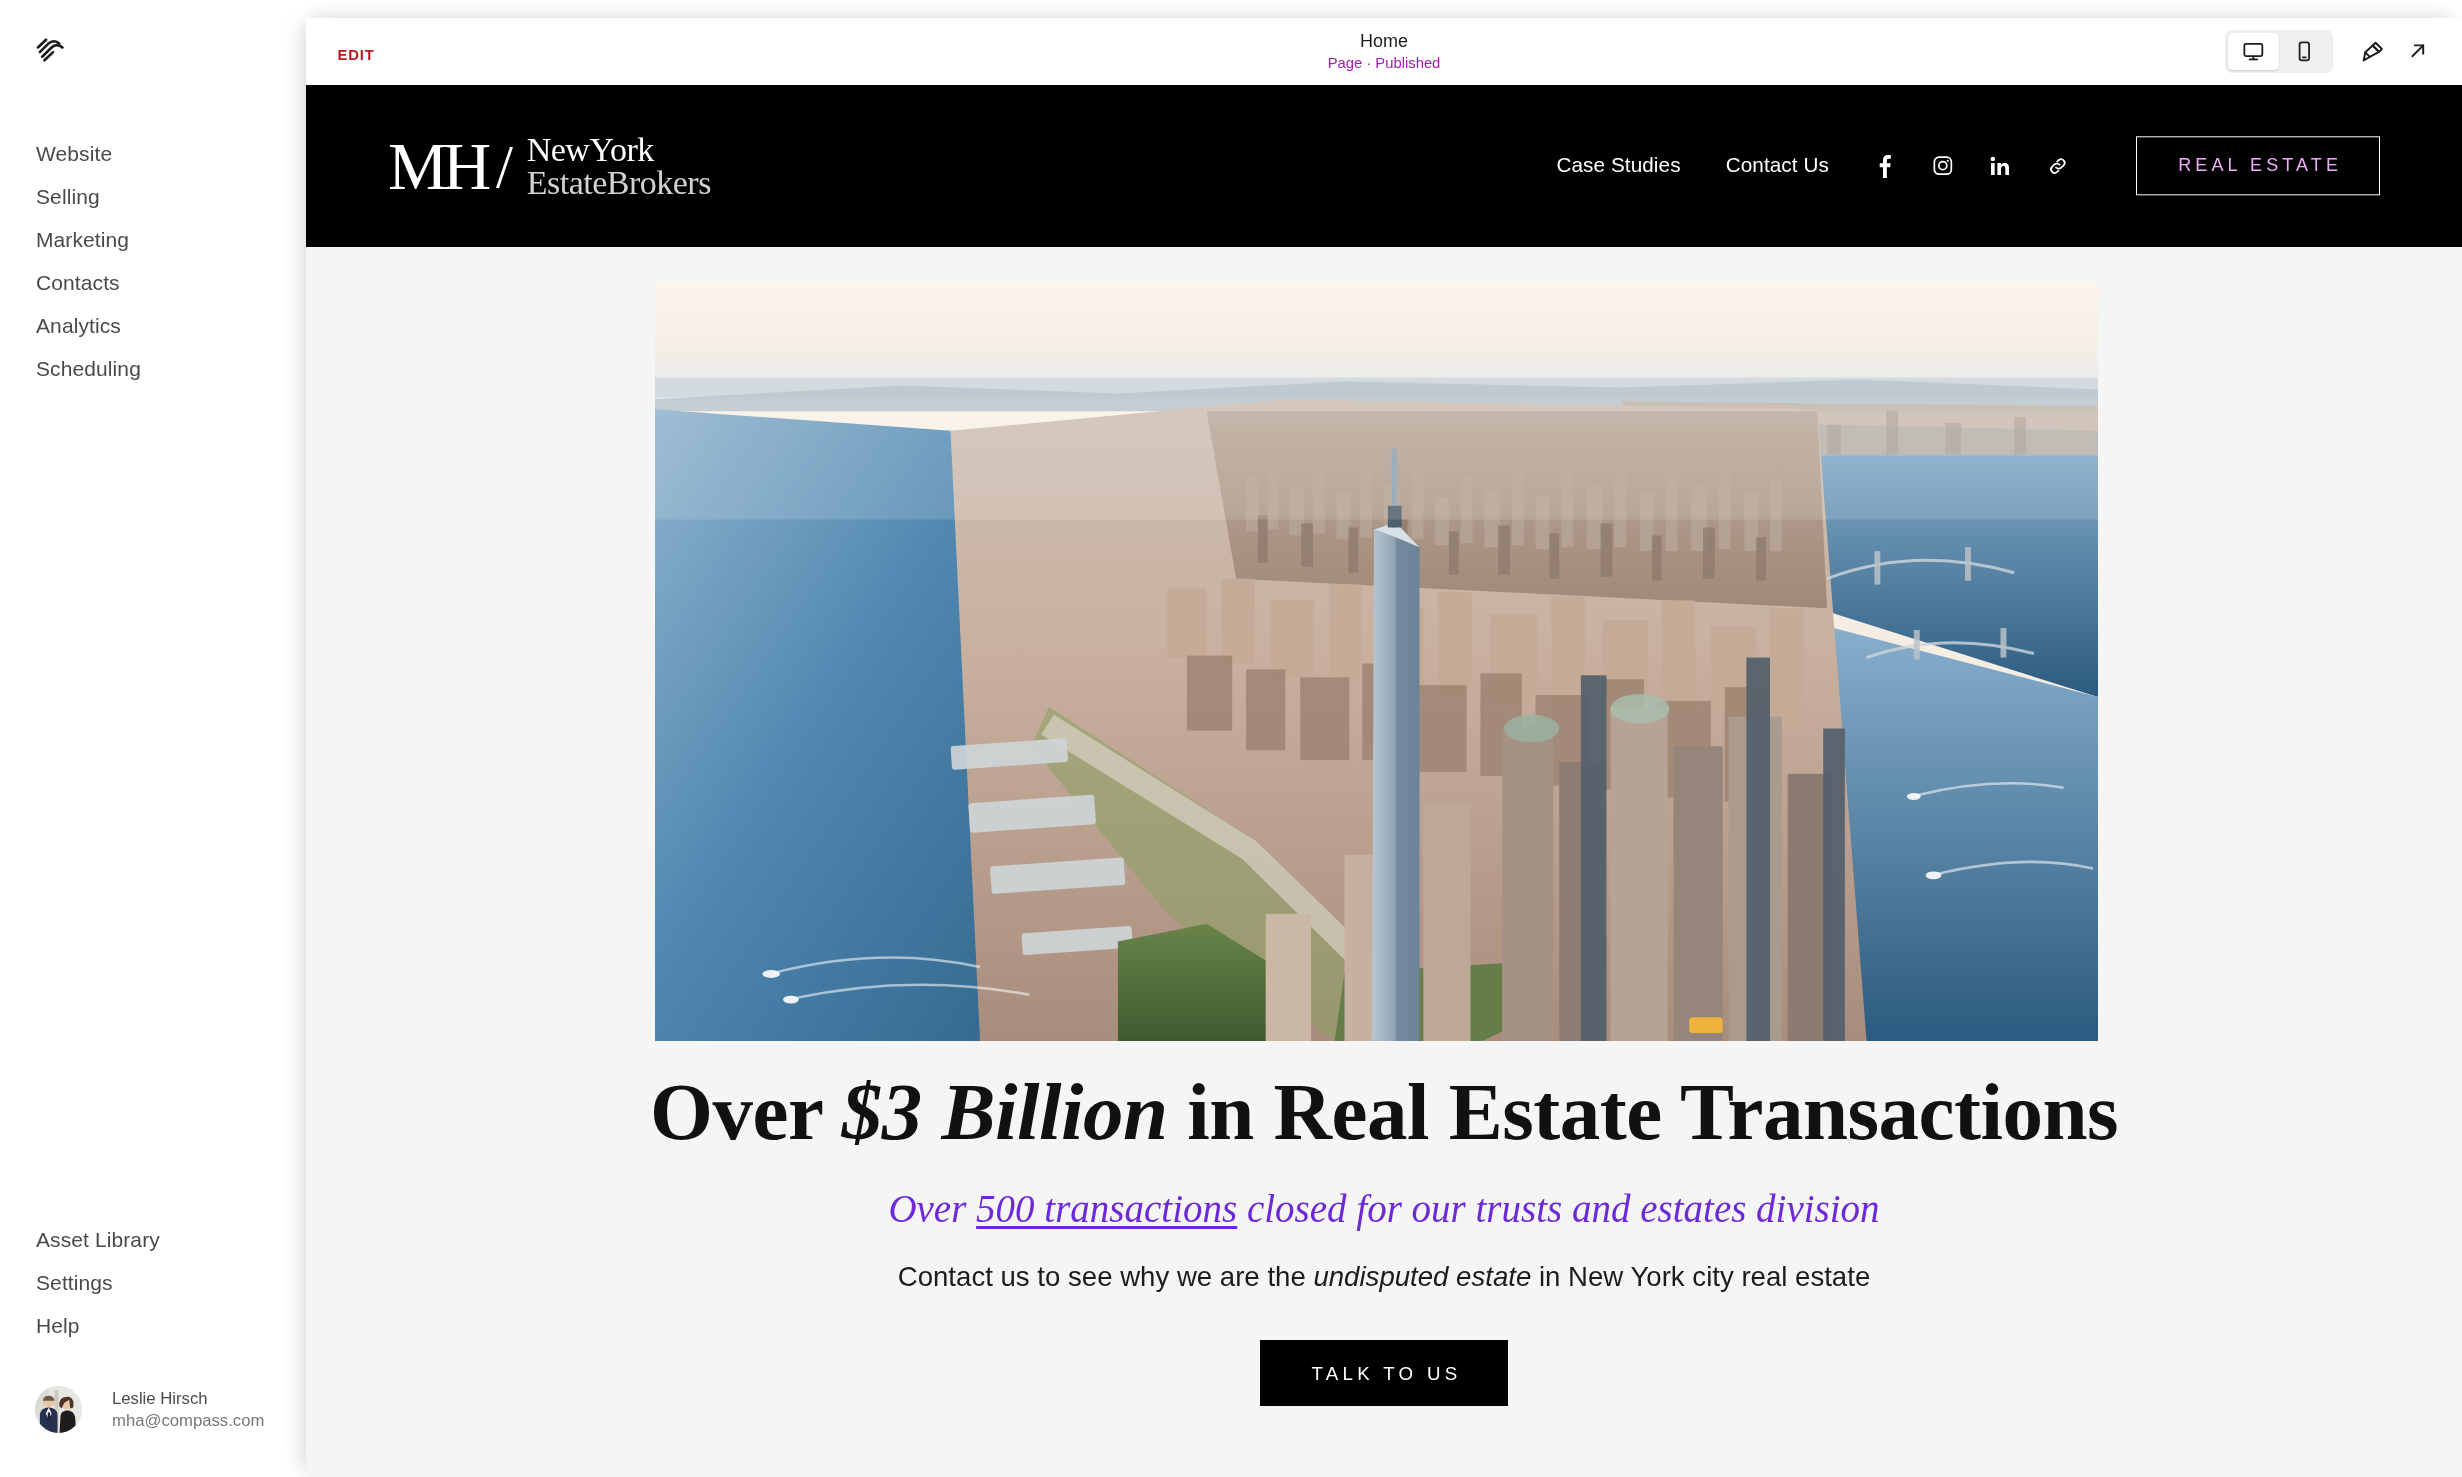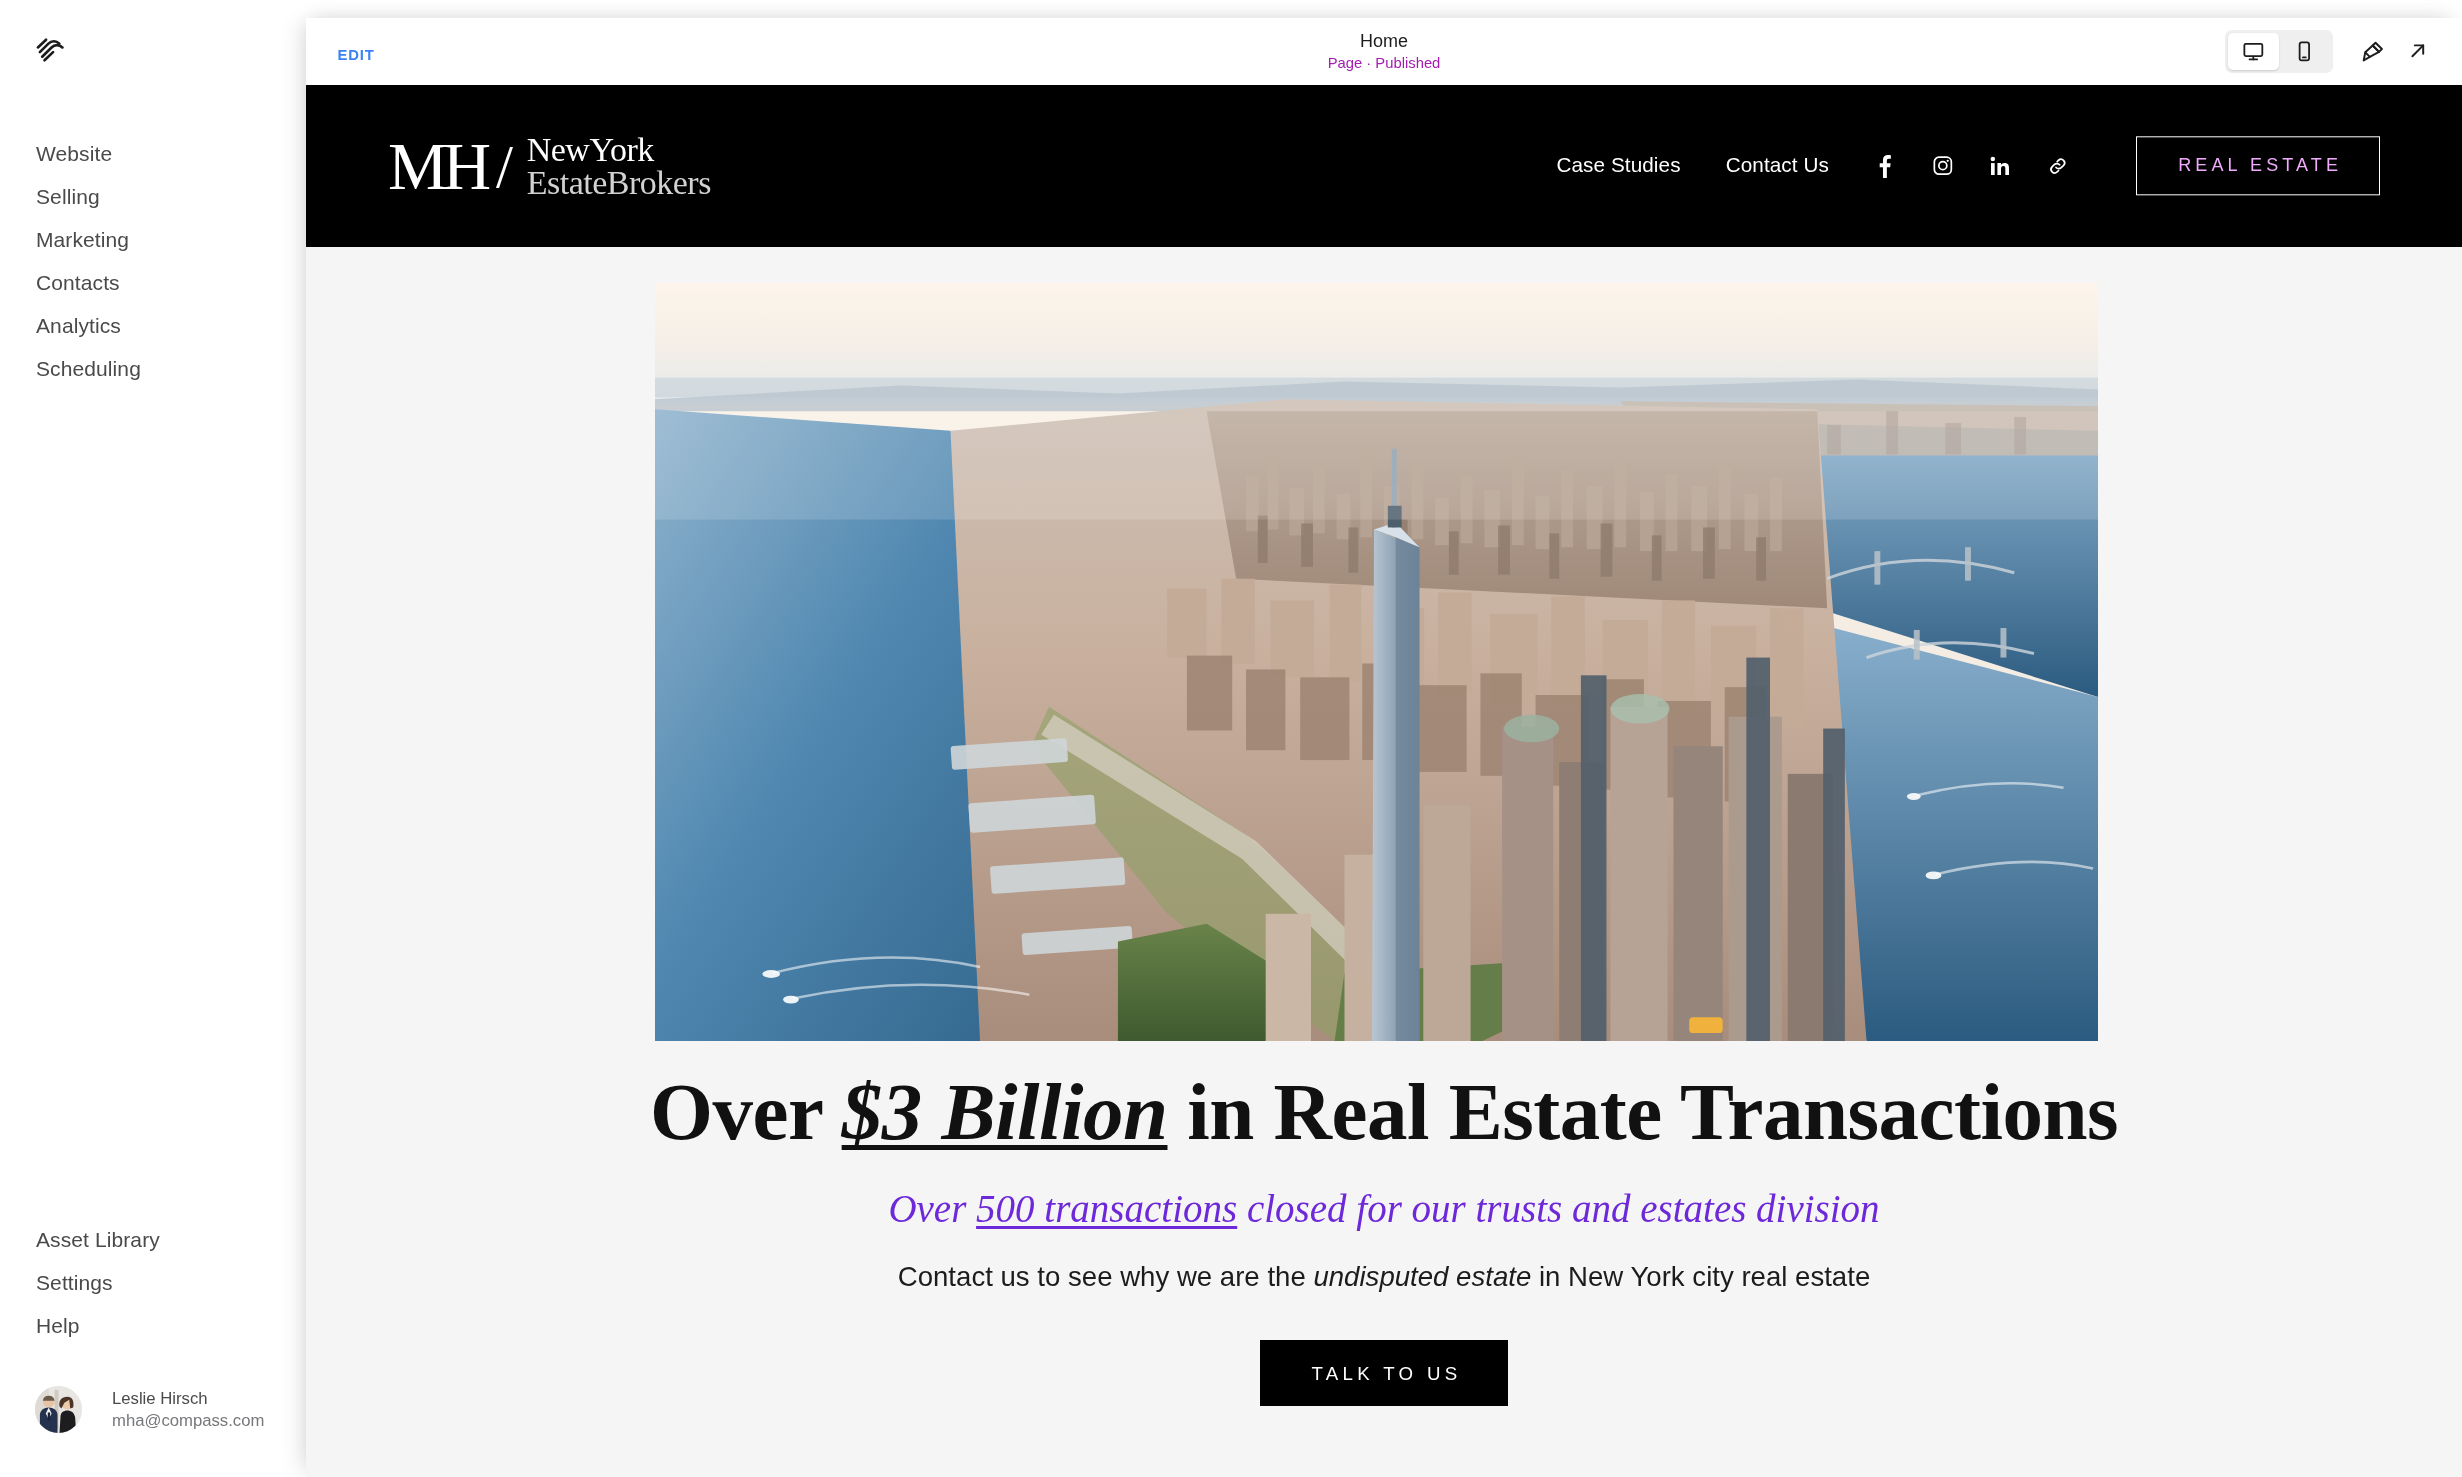--- a/index.html
+++ b/index.html
@@ -83,21 +83,21 @@
   #toolbar {
     position: absolute; left: 0; top: 0;
     width: 2156px; height: 67px;
     background: #ffffff;
     display: flex; align-items: center;
   }
   #edit-button {
     position: absolute; left: 31.5px; top: 0; height: 74px;
     display: flex; align-items: center;
     font-size: 14.8px; font-weight: bold; letter-spacing: 0.9px;
-    color: #3b82f6; cursor: pointer;
+    color: #b91c1c; cursor: pointer;
   }
   #page-meta {
     position: absolute; left: 0; right: 0; top: 0; height: 67px;
     display: flex; flex-direction: column;
     align-items: center; justify-content: center; gap: 3px;
     pointer-events: none;
   }
   #page-title-text { font-size: 18px; font-weight: normal; color: #1d1d1d; }
   #page-status-text { font-size: 14.8px; color: #a21caf; }
 
@@ -202,21 +202,20 @@
     text-align: center;
     font-family: "Liberation Serif", serif;
     font-size: 81px;
     line-height: 1.05;
     color: #111111;
     letter-spacing: -0.5px;
     white-space: nowrap;
   }
   #headline .em {
     font-weight: bold; font-style: italic;
-    text-decoration: underline;
     text-underline-offset: 5.9px;
     text-decoration-thickness: 4.9px;
   }
   #subhead {
     text-align: center;
     margin-top: 31.5px;
     font-family: "Liberation Serif", serif;
     font-style: italic;
     font-size: 39px;
     color: #6d28d9;

